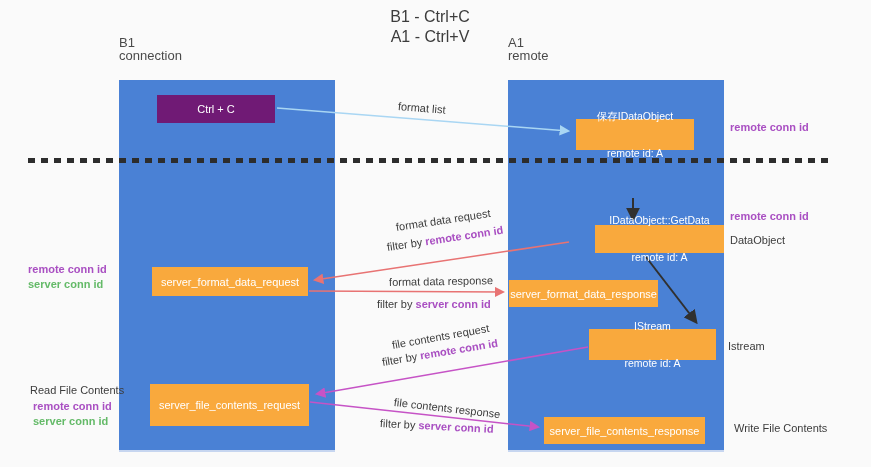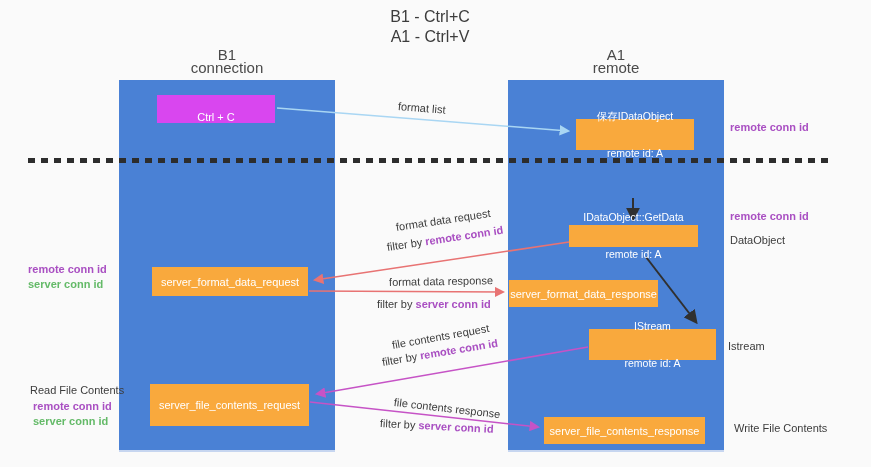--- a/index.html
+++ b/index.html
@@ -3,40 +3,40 @@
 <meta charset="utf-8">
 <style>
   * { margin:0; padding:0; box-sizing:border-box; }
   body { background:#e8e8e8; font-family:"Liberation Sans", sans-serif; }
   .canvas {
     position:relative; width:871px; height:467px; background:#fafafa;
     overflow:hidden; font-family:"Liberation Sans", sans-serif;
   }
   .title { position:absolute; left:0; top:7px; width:860px; text-align:center;
            font-size:16px; line-height:20px; color:#3c3c3c; }
-  .lane-header { position:absolute; width:216px; text-align:center;
-                 font-size:15px; line-height:13px; color:#4a4a4a; top:48px; }
+  .lane-header { position:absolute; width:216px; 
+                 font-size:13px; line-height:13px; color:#4a4a4a; top:36px; }
   .lane { position:absolute; top:80px; width:216px; height:372px;
           background:#4a81d5; border-bottom:2px solid #c7d6f0; }
   .lane.left { left:119px; } .lane.right { left:508px; }
   .lane-header.left { left:119px; } .lane-header.right { left:508px; }
 
   .dashed-line { position:absolute; left:28px; top:158px; width:805px; height:5px;
     background:repeating-linear-gradient(90deg,#2d2d2d 0 7px,transparent 7px 13px); }
 
   .node { position:absolute; display:flex; flex-direction:column; align-items:center;
           justify-content:center; color:#fff; text-align:center; font-size:11px; }
   .node.two-line { font-size:10.5px; line-height:13px;gap:24px; }
   .node.orange { background:#f9a93d; }
-  .node.green  { background:#d946ef;justify-content:flex-end; }
+  .node.green  { background:#701a75; }
 
   .n-ctrl-c   { left:157px; top:95px;  width:118px; height:28px; }
   .n-save     { left:576px; top:119px; width:118px; height:31px; }
   .n-ctrl-v   { left:573px; top:171px; width:120px; height:27px; }
-  .n-getdata  { left:569px; top:225px; width:129px; height:22px; }
+  .n-getdata  { left:595px; top:225px; width:129px; height:28px; }
   .n-freq     { left:152px; top:267px; width:156px; height:29px; }
   .n-fresp    { left:509px; top:280px; width:149px; height:27px; }
   .n-istream  { left:589px; top:329px; width:127px; height:31px; }
   .n-fcreq    { left:150px; top:384px; width:159px; height:42px; }
   .n-fcresp   { left:544px; top:417px; width:161px; height:27px; }
 
   svg.arrows { position:absolute; left:0; top:0; pointer-events:none; }
 
   .lbl { position:absolute; font-size:11px; color:#3c3c3c; white-space:nowrap;
          transform-origin:left center; }

